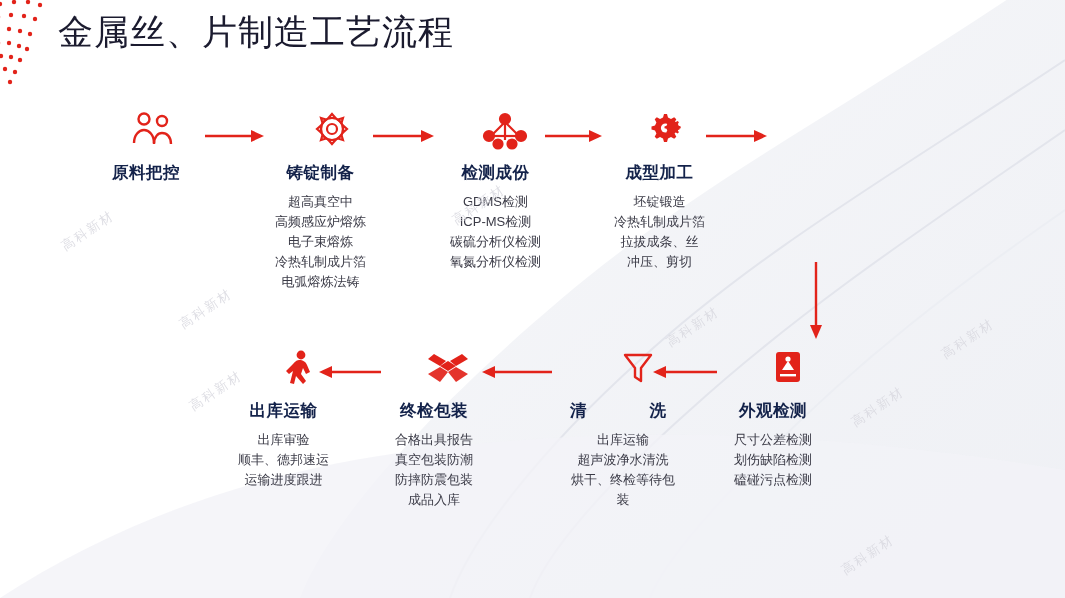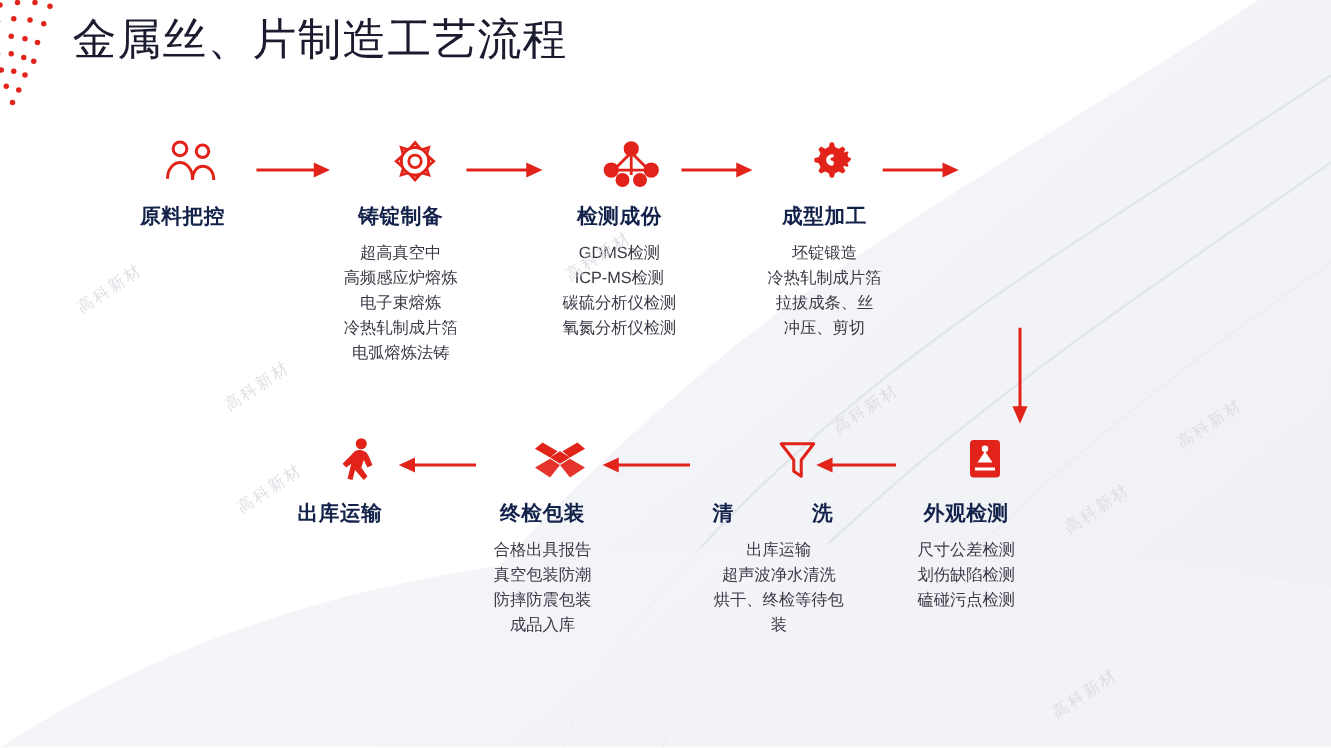--- a/index.html
+++ b/index.html
@@ -365,20 +365,25 @@
   <div class="node" id="node-8">
     <span class="icon">
       <svg width="36" height="42" viewBox="0 0 36 42">
         <g fill="#e2231a">
           <circle cx="20" cy="7" r="4.4"></circle>
           <path d="M18 12 c4 0 7 2 8 5 l3 7 -4 2 -3-6 -2 6 5 7 -3 3 -7-8 -2 8 -4-1 3-12 -4 3 -3 -3 7-7 c1-1 3-4 6-4z"></path>
         </g>
       </svg>
     </span>
     <div class="node-title">出库运输</div>
+    <div class="node-lines">
+      <div>出库审验</div>
+      <div>顺丰、德邦速运</div>
+      <div>运输进度跟进</div>
+    </div>
   </div>
 
   <div class="wm" style="left:58px; top:222px;">高科新材</div>
   <div class="wm" style="left:176px; top:300px;">高科新材</div>
   <div class="wm" style="left:186px; top:382px;">高科新材</div>
   <div class="wm" style="left:449px; top:196px;">高科新材</div>
   <div class="wm" style="left:663px; top:318px;">高科新材</div>
   <div class="wm" style="left:848px; top:398px;">高科新材</div>
   <div class="wm" style="left:938px; top:330px;">高科新材</div>
   <div class="wm" style="left:838px; top:546px;">高科新材</div>

